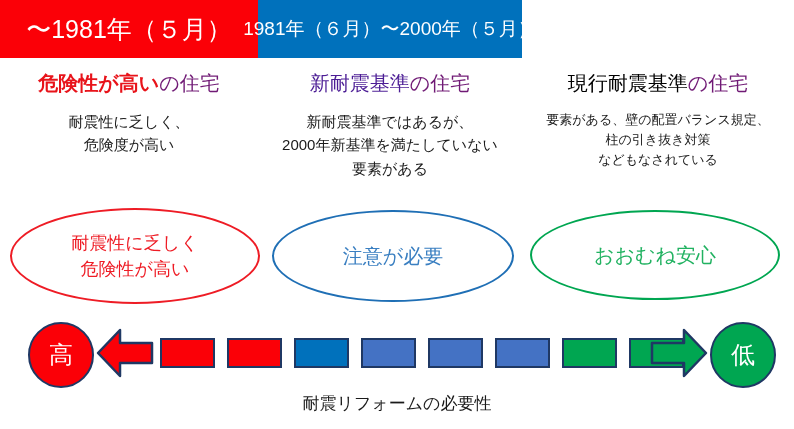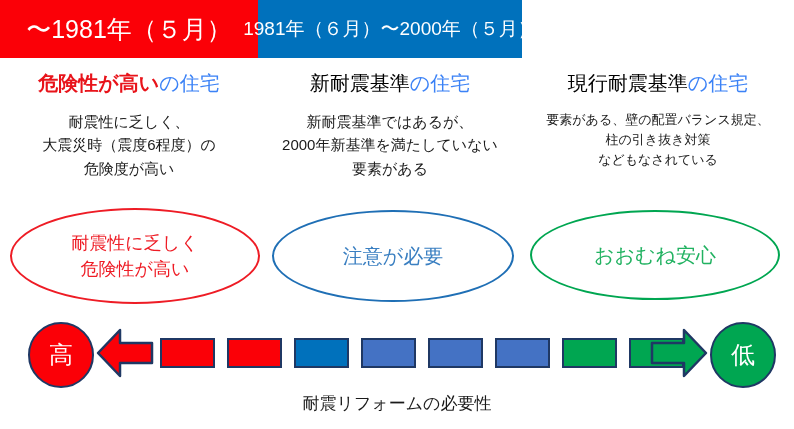--- a/index.html
+++ b/index.html
@@ -42,23 +42,23 @@
   .subtitle {
     position: absolute;
     top: 12px;
     left: 0;
     right: 0;
     text-align: center;
     font-size: 20px;
     white-space: nowrap;
   }
   .sub-accent-red   { color: #e8131a; font-weight: bold; }
-  .sub-accent-blue  { color: #000000; }
+  .sub-accent-blue  { color: #4c1d95; }
   .sub-accent-green { color: #000000; }
-  .sub-tail         { color: #3b82f6; margin-top: 38px; }
+  .sub-tail         { color: #701a75; margin-top: 38px; }
 
   .desc {
     position: absolute;
     top: 52px;
     left: 0;
     right: 0;
     text-align: center;
     color: #1a1a1a;
     line-height: 1.55;
   }
@@ -144,21 +144,20 @@
   <div class="band" id="band-new">
     <span>1981年（６月）〜2000年（５月）</span>
   </div>
 
   <div class="col" id="col-old">
     <div class="subtitle">
       <span class="sub-accent-red">危険性が高い</span><span class="sub-tail">の住宅</span>
     </div>
     <div class="desc" id="desc-old">
       <div>耐震性に乏しく、</div>
-      <div>大震災時（震度6程度）の</div>
       <div>危険度が高い</div>
     </div>
   </div>
 
   <div class="col" id="col-new">
     <div class="subtitle">
       <span class="sub-accent-blue">新耐震基準</span><span class="sub-tail">の住宅</span>
     </div>
     <div class="desc" id="desc-new">
       <div>新耐震基準ではあるが、</div>

